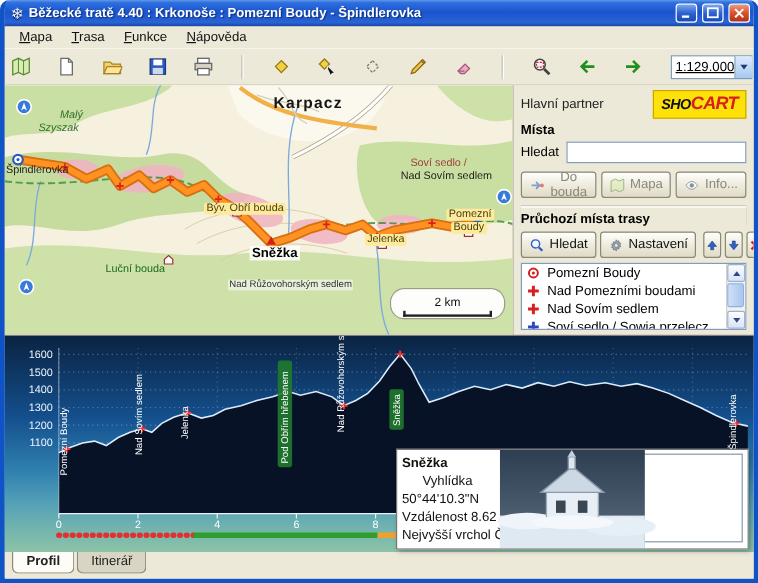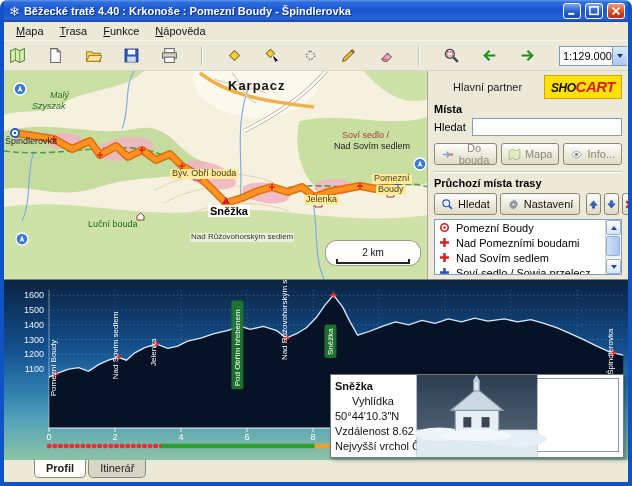--- a/index.html
+++ b/index.html
@@ -18,21 +18,21 @@
   .winbtn{width:18px;height:16px;flex:none;border:1px solid #fff;border-radius:3px;padding:1px;
     background:linear-gradient(180deg,#7da7ec,#2c61cf 50%,#1c4ab4);cursor:default;}
   .winbtn.close{background:linear-gradient(180deg,#ee9a7c,#d9512c 50%,#b53012);}
   .winbtn svg{display:block;width:100%;height:100%;}
   
   .menubar{height:19px;flex:none;display:flex;align-items:center;padding-left:4px;background:#ECE9D8;
     border-bottom:1px solid #f6f4ec;}
   .menu-item{padding:2px 8px;color:#111;}
   
   .toolbar{height:30px;flex:none;display:flex;align-items:center;gap:19px;padding:0 4px;background:#ECE9D8;
-    border-bottom:1px solid #d9d5c6;}
+    border-bottom:1px solid #d9d5c6;text-decoration:underline;}
   .tb-btn{width:24px;height:24px;border:1px solid transparent;background:transparent;border-radius:3px;
     display:flex;align-items:center;justify-content:center;padding:0;}
   .ic{width:17px;height:17px;display:block;}
   .ic svg,.ic12 svg,.ic14 svg{display:block;width:100%;height:100%;}
   .ic12{width:13px;height:13px;display:inline-block;flex:none;}
   .ic14{width:14px;height:14px;display:inline-block;flex:none;}
   .tb-sep{width:2px;height:20px;margin:0 3px;border-left:1px solid #c6c2b2;border-right:1px solid #fff;}
   .combo{width:68px;height:20px;margin:0 3px;background:#fff;border:1px solid #7F9DB9;display:flex;align-items:center;}
   .combo-val{flex:1;padding-left:3px;font-size:11px;}
   .combo-btn{width:15px;height:100%;flex:none;display:flex;align-items:center;justify-content:center;
@@ -51,21 +51,21 @@
   .lb-red-place{font-size:9px;color:#a04040;}
   .lb-hut{font-size:9px;color:#4a3c0a;background:#fceb9e;padding:0 2px;border-radius:2px;}
   .lb-peak{font-size:11px;font-weight:bold;color:#000;background:rgba(255,255,255,.85);padding:0 2px;}
   .lb-green{font-size:9px;color:#1d6b1d;}
   .scalebar{position:absolute;left:322px;top:170px;width:94px;height:24px;background:rgba(255,255,255,.95);
     border-radius:11px;box-shadow:0 0 0 1px #9a9a8a;text-align:center;font-size:10px;color:#111;padding-top:6px;}
   .sb-line{height:5px;border-left:2px solid #222;border-right:2px solid #222;border-bottom:2px solid #222;margin:1px 10px 0;}
   
   .sidebar{width:200px;flex:none;background:#ECE9D8;padding:3px 6px 4px;display:flex;flex-direction:column;overflow:hidden;}
   .partner-row{display:flex;align-items:center;gap:5px;height:26px;flex:none;}
-  .partner-lbl{color:#222;margin-left:19px;}
+  .partner-lbl{color:#222;}
   .shocart{margin-left:auto;background:#FFE10A;border:1px solid #c8a800;padding:2px 6px 3px;display:flex;align-items:baseline;}
   .shocart .p1{font-style:italic;font-weight:800;font-size:12px;color:#111;letter-spacing:-.5px;}
   .shocart .p2{font-style:italic;font-weight:800;font-size:15px;color:#D81E1E;letter-spacing:-.5px;}
   .sec-title{font-weight:bold;margin:3px 0 2px;flex:none;}
   .search-row{display:flex;align-items:center;gap:6px;flex:none;height:20px;}
   .search-row input{flex:1;height:18px;border:1px solid #7F9DB9;padding:0 3px;font-size:11px;font-family:"Liberation Sans",sans-serif;}
   .btn-row{display:flex;gap:4px;margin-top:6px;flex:none;}
   .xpbtn{height:22px;display:flex;align-items:center;justify-content:center;gap:4px;padding:0 6px;
     background:linear-gradient(180deg,#fefefe,#f0ede0 45%,#e0dbc6);border:1px solid #8a8875;border-radius:3px;
     font-size:11px;font-family:"Liberation Sans",sans-serif;color:#111;}
@@ -97,21 +97,21 @@
   .tip-title{font-weight:bold;}
   .tip-row{display:flex;align-items:center;gap:4px;height:15px;}
   .tip-elev{margin-left:auto;padding-right:4px;}
   .tip-coords{justify-content:space-between;padding-right:4px;}
   .tip-photo{width:106px;height:74px;flex:none;border:1px solid #8a98a8;}
   .tip-photo svg{display:block;width:100%;height:100%;}
   
   .tabbar{height:22px;flex:none;background:#ECE9D8;display:flex;align-items:flex-start;padding-left:6px;gap:2px;}
   .tab{padding:2px 11px 3px;font-size:11px;border:1px solid #8a887a;border-top:none;border-radius:0 0 5px 5px;
     background:#d9d5c4;color:#222;}
-  .tab.active{background:#fdfcf6;font-weight:bold;margin-left:24px;}
+  .tab.active{background:#fdfcf6;font-weight:bold;}
 </style>
 </head>
 <body>
 
 <div class="window">
 
   <div class="titlebar">
     <span class="app-ic">❄</span>
     <span class="ttl">Běžecké tratě 4.40 : Krkonoše : Pomezní Boudy - Špindlerovka</span>
     <span class="winbtn"><span class="icfull"><svg viewBox="0 0 16 16">

